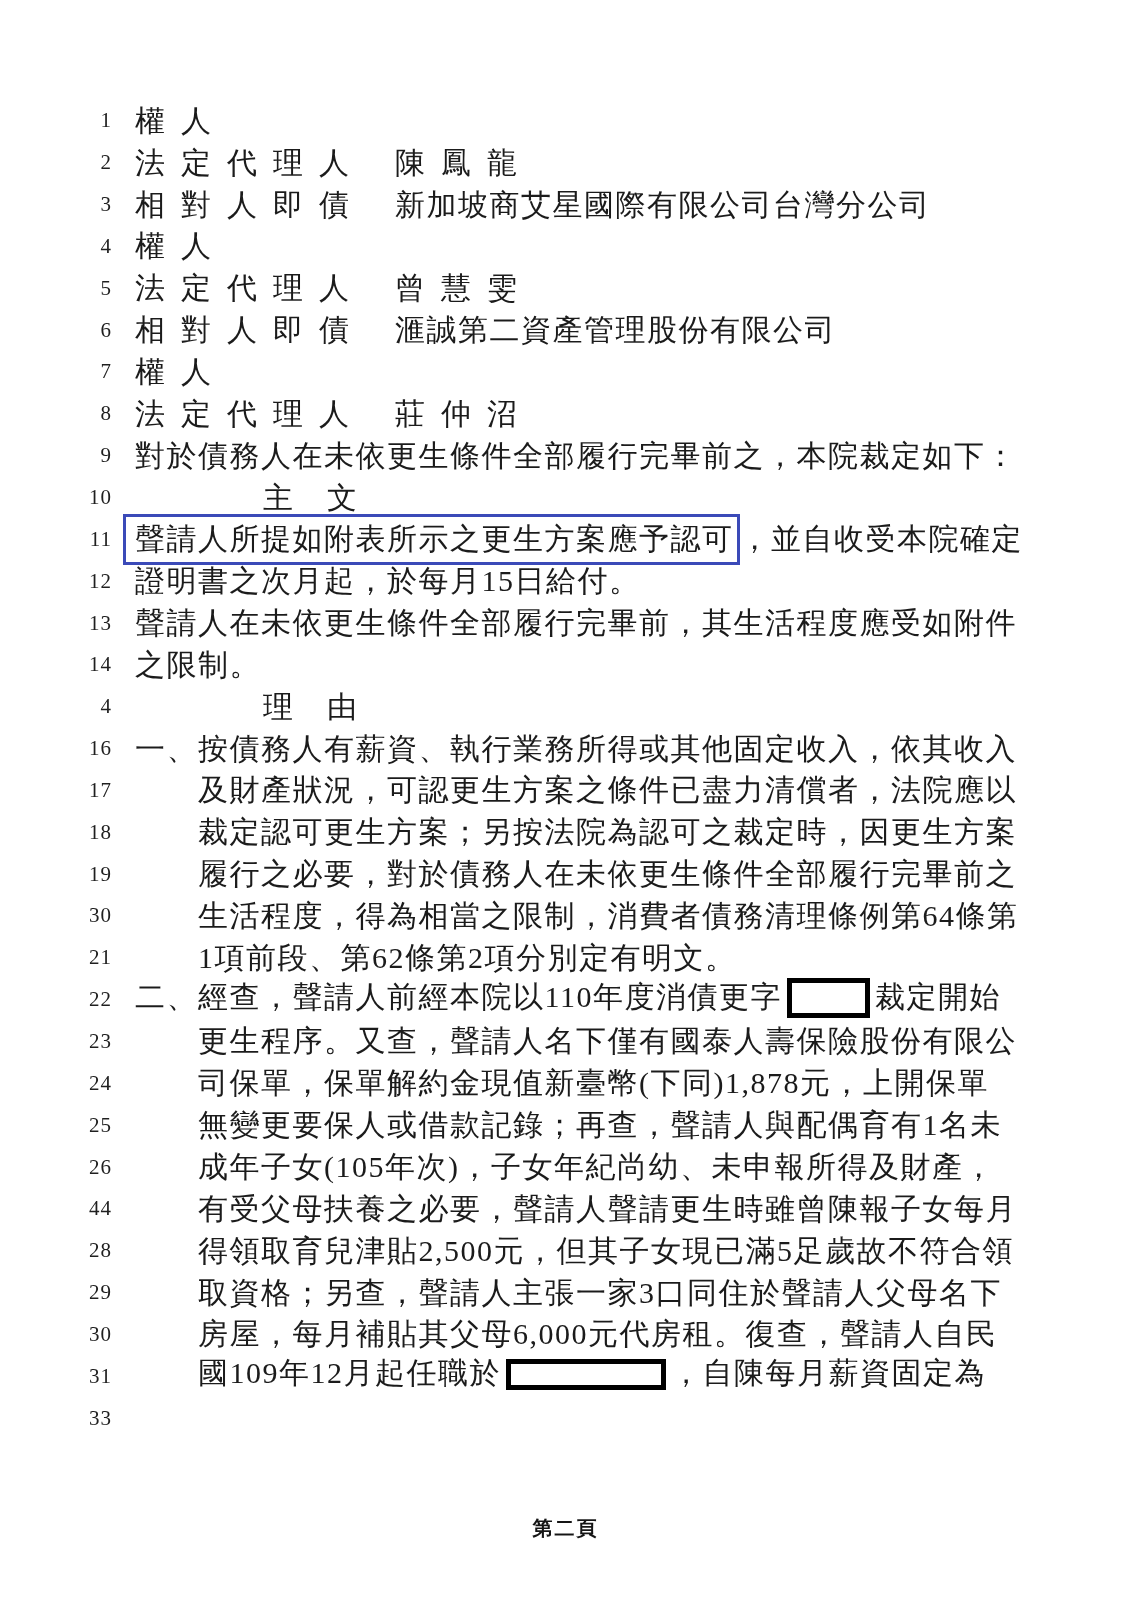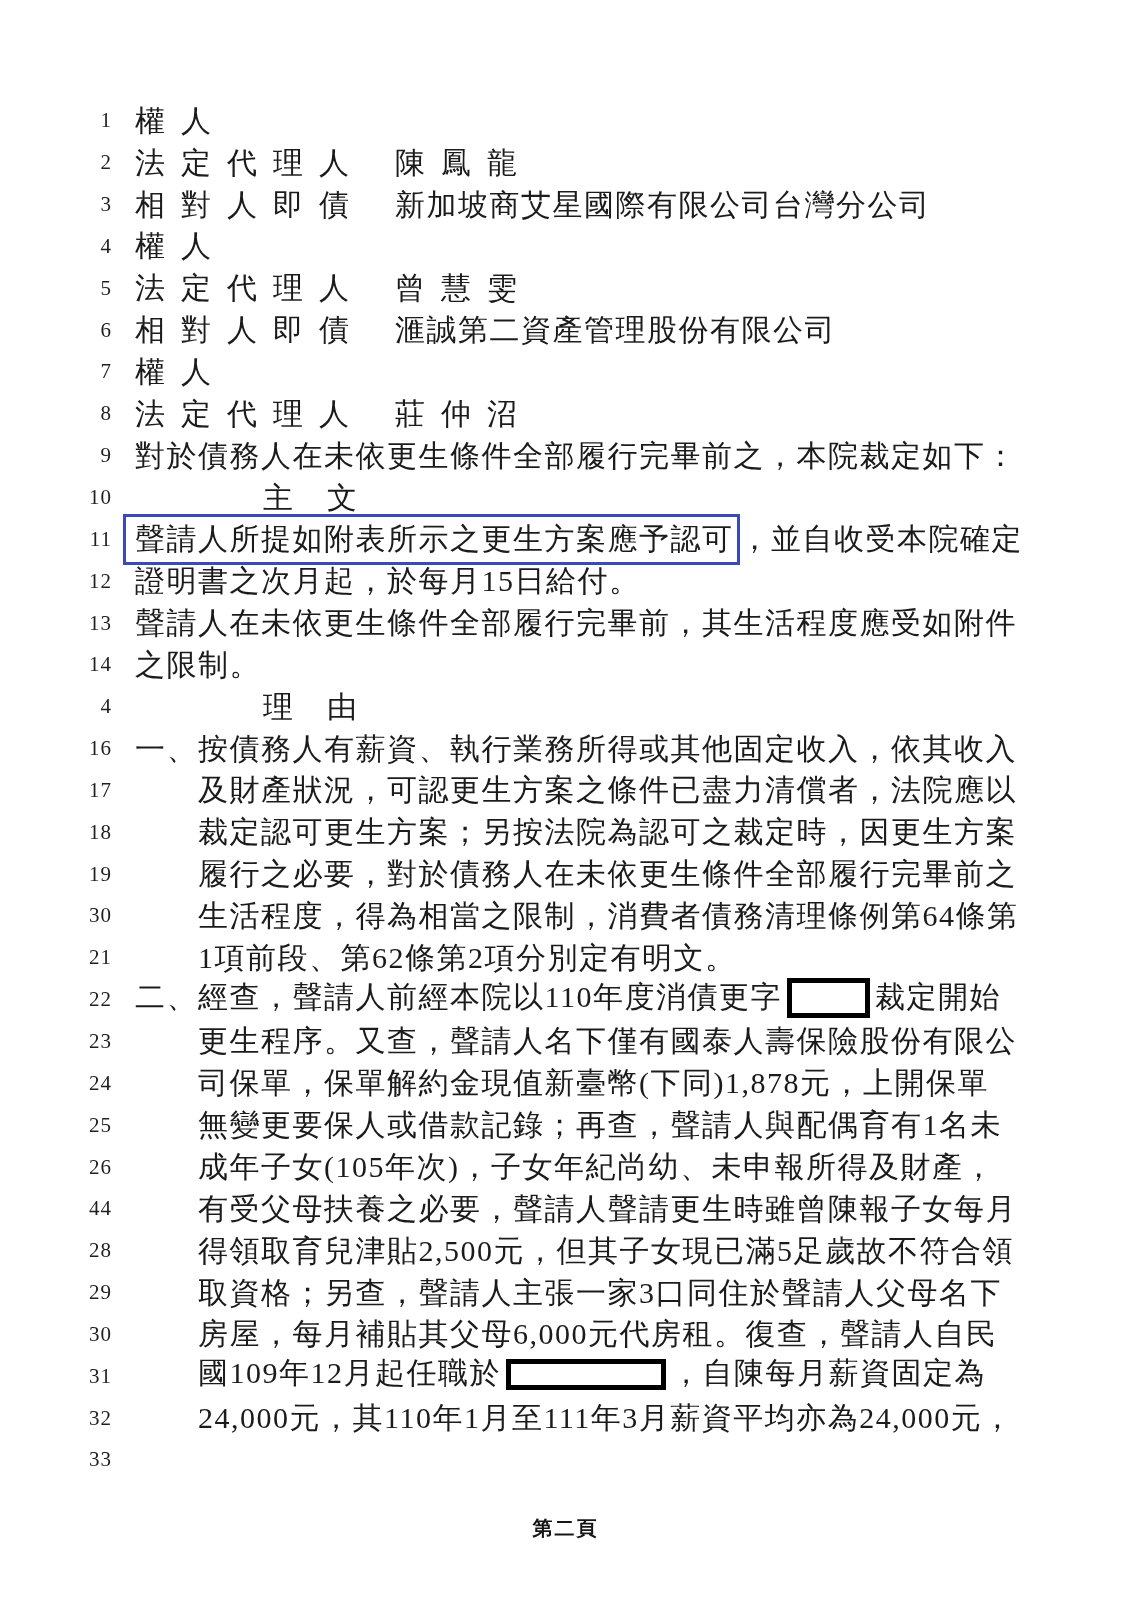--- a/index.html
+++ b/index.html
@@ -196,21 +196,17 @@
       </div>
       <div class="line cont">
         <span class="num">30</span>
         <span class="content"><span class="seg">房屋，每月補貼其父母6,000元代房租。復查，聲請人自民</span></span>
       </div>
       <div class="line cont">
         <span class="num">31</span>
         <span class="content"><span class="seg">國109年12月起任職於</span><span class="redact" style="width: 150px; height: 21px; border-width: 5px;"></span><span class="seg">，自陳每月薪資固定為</span></span>
       </div>
       <div class="line cont">
-        <span class="num">32</span>
-        <span class="content"><span class="seg">24,000元，其110年1月至111年3月薪資平均亦為24,000元，</span></span>
-      </div>
-      <div class="line cont">
         <span class="num">33</span>
       </div>
     </div>
   <div class="footer">第二頁</div>
 </div>
 
 </body></html>

